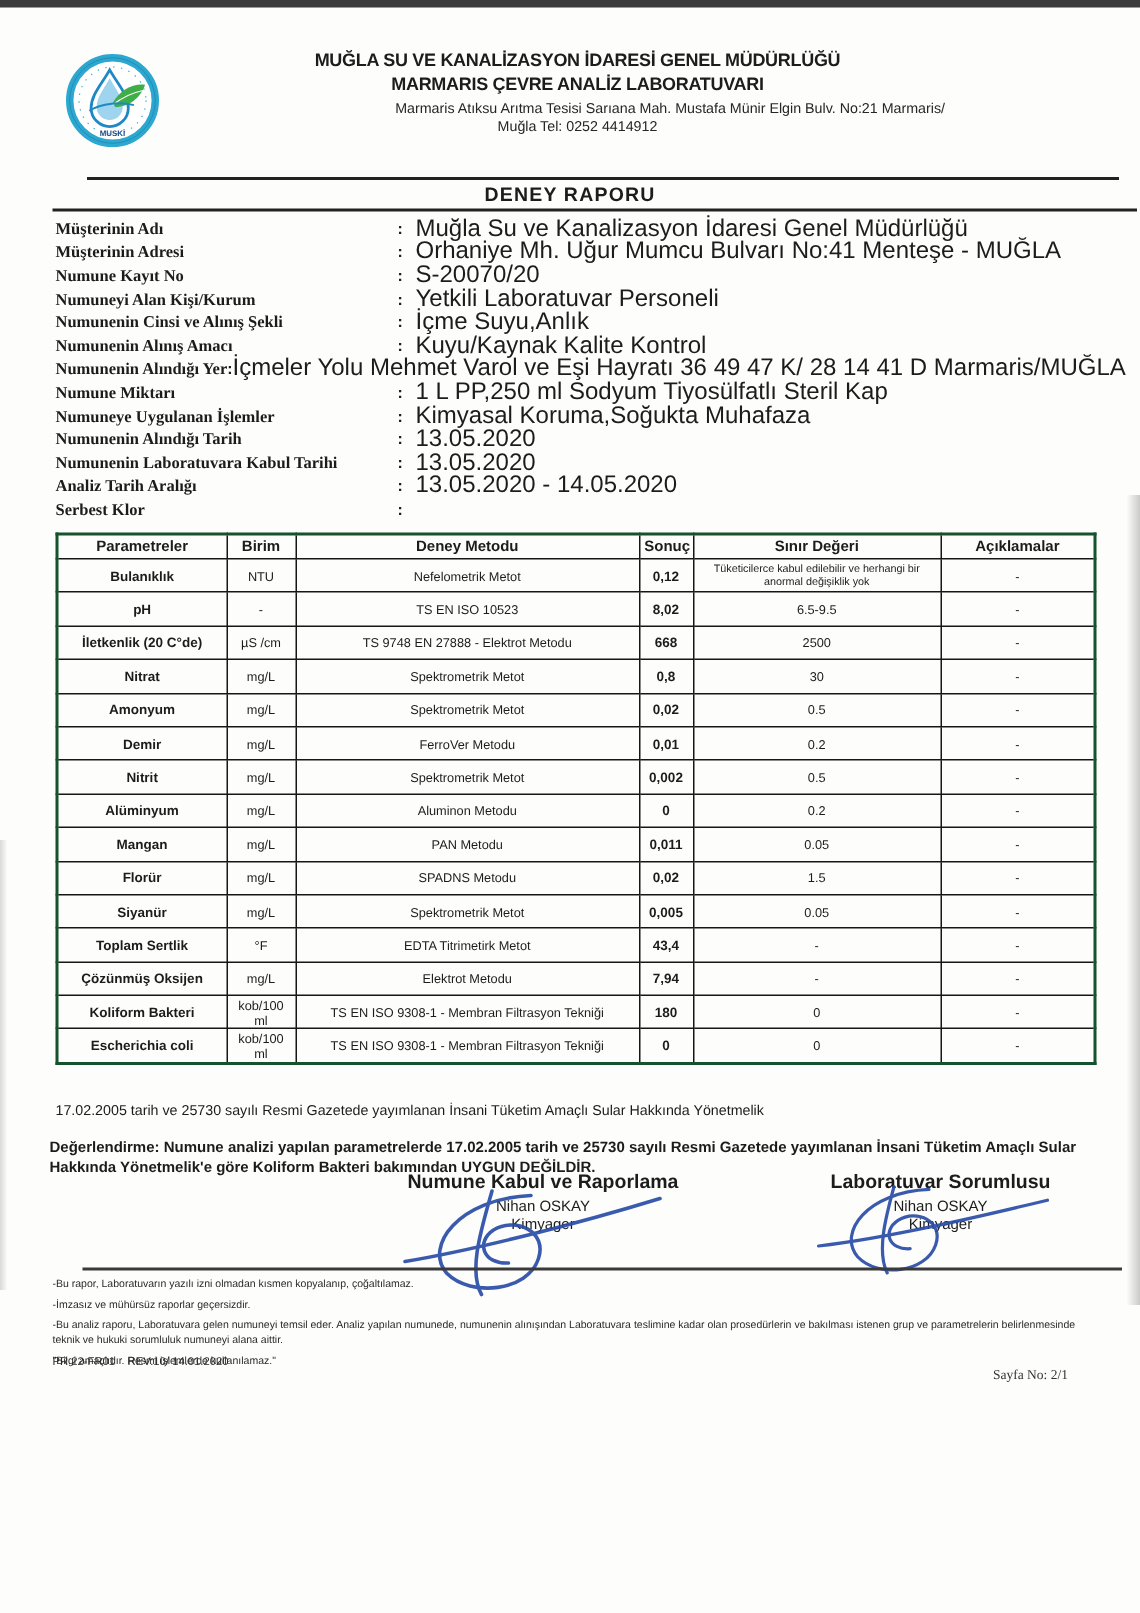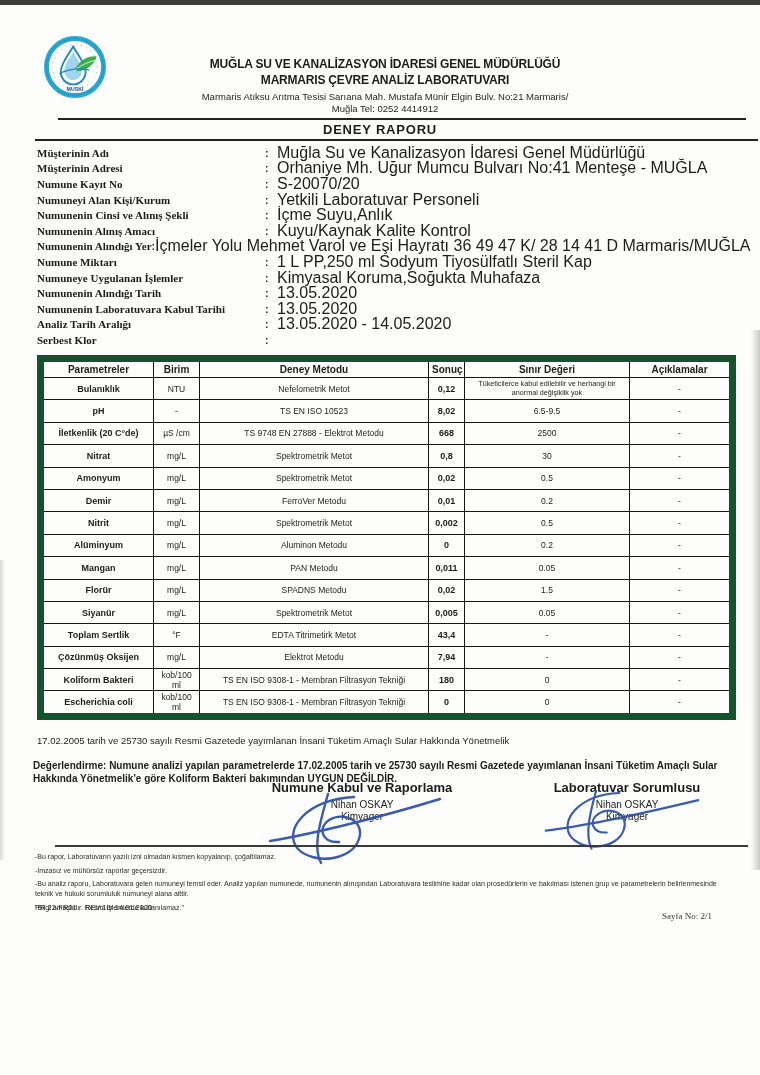--- a/index.html
+++ b/index.html
@@ -9,41 +9,41 @@
     font-family:"Liberation Sans", sans-serif; color:#1c1c1c;
   }
   .top-bar { position:absolute; top:0; left:0; right:0; height:5px; background:#3b3b3b; }
   .scan-right { position:absolute; top:330px; right:0; width:9px; height:540px;
     background:linear-gradient(to left, rgba(140,140,140,.45), rgba(140,140,140,0)); }
   .scan-left { position:absolute; top:560px; left:0; width:5px; height:300px;
     background:linear-gradient(to right, rgba(150,150,150,.35), rgba(150,150,150,0)); }
 
   
   .logo { position:absolute; left:44px; top:36px; width:62px; height:62px; }
-  .header-text { position:absolute; left:140px; top:56px; width:490px; text-align:center; }
+  .header-text { position:absolute; left:140px; top:32px; width:490px; text-align:center; }
   .org1, .org2 { font-size:12px; font-weight:bold; letter-spacing:-0.2px; line-height:1.35; }
-  .addr { font-size:9.5px; line-height:1.25; color:#262626; margin-top:3px; }
+  .addr { font-size:9.5px; line-height:1.25; color:#262626; margin-top:3px;text-align:right; }
   .addr2 { font-size:9.5px; line-height:1.25; color:#262626; }
 
   .rule1 { position:absolute; top:118px; left:58px; right:14px; height:2px; background:#222; }
   .report-title { position:absolute; top:122px; left:0; right:0; text-align:center;
     font-size:13px; font-weight:bold; letter-spacing:0.8px; }
   .rule2 { position:absolute; top:139px; left:35px; right:2px; height:2px; background:#222; }
 
   
   .metadata { position:absolute; top:145px; left:37px; right:28px; }
   .meta-row { display:flex; height:15.6px; align-items:center; }
   .meta-label { width:228px; font-family:"Liberation Serif", serif; font-weight:bold;
     font-size:11px; white-space:nowrap; }
   .meta-colon { width:12px; font-weight:bold; font-size:10.5px; }
   .meta-value { flex:1; font-size:16px; white-space:nowrap; }
 
   
   .table-wrap { position:absolute; top:355px; left:37px; }
-  table { border-collapse:collapse; table-layout:fixed; width:692px; border:7px solid #14532d; }
+  table { border-collapse:collapse; table-layout:fixed; width:692px; border:2px solid #14532d; }
   th, td { border:1px solid #161616; text-align:center; padding:0 3px; overflow:hidden; }
   th { height:15px; font-size:10px; font-weight:bold; }
   td { height:21.4px; font-size:8.5px; }
   td.c-param { font-weight:bold; font-size:9px; }
   td.c-result { font-weight:bold; font-size:9px; }
   td.c-limit.small { font-size:7.2px; line-height:1.2; }
 
   .regulation { position:absolute; top:735px; left:37px; right:20px; font-size:9.5px; }
   .evaluation { position:absolute; top:750px; left:33px; width:706px;
     font-size:10px; font-weight:bold; line-height:1.25; }

